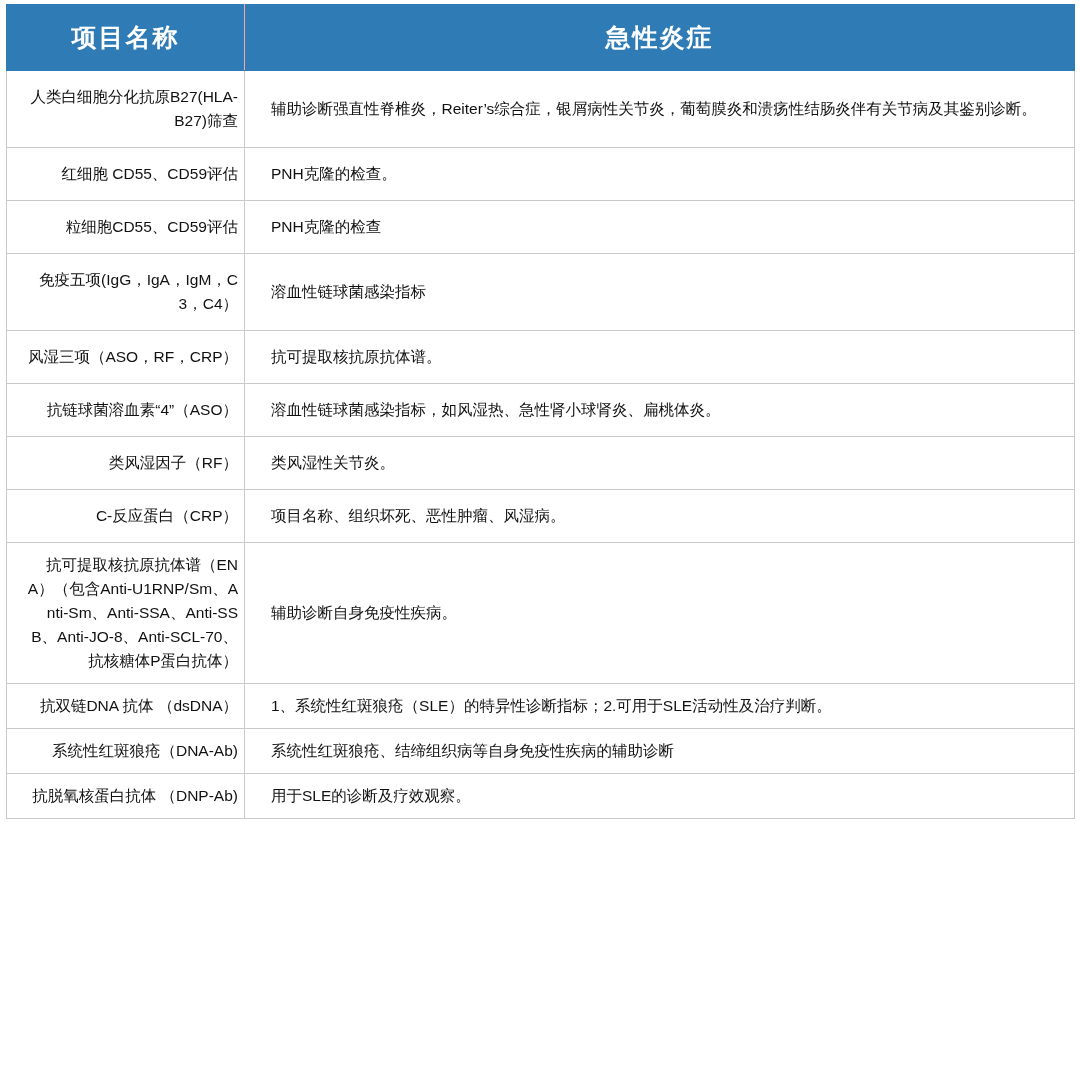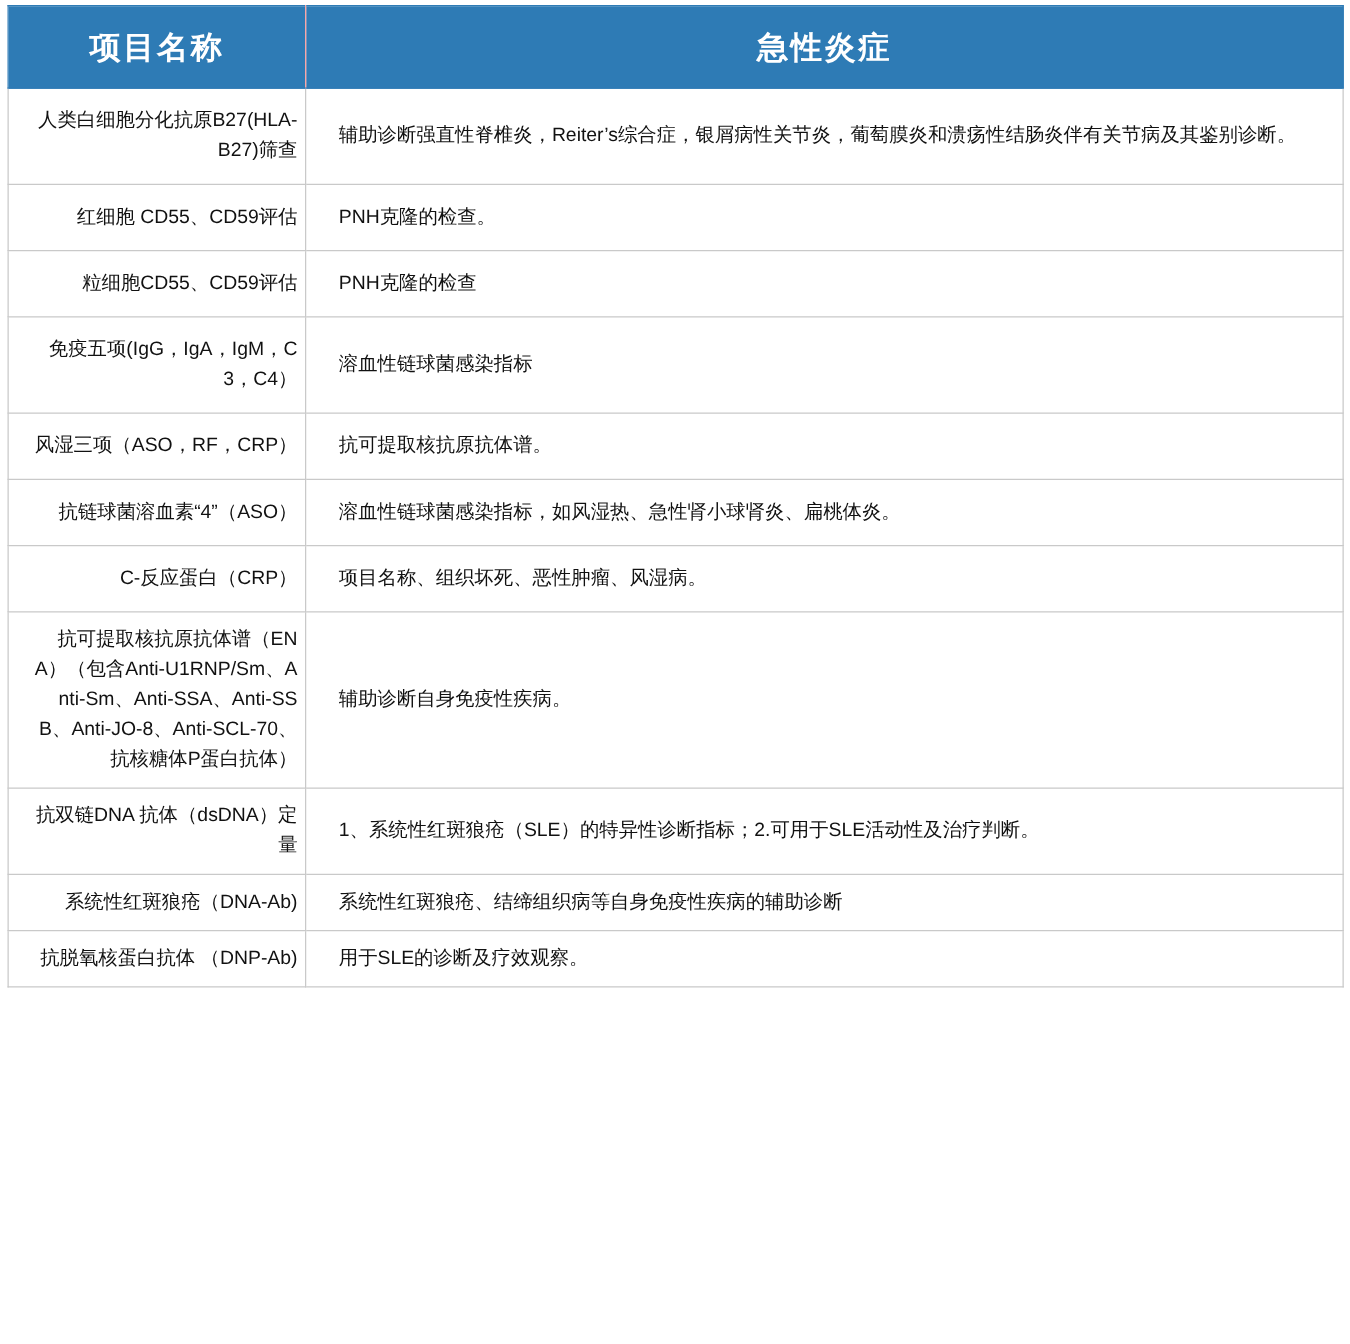--- a/index.html
+++ b/index.html
@@ -94,29 +94,33 @@
       </tr>
       <tr class="tall">
         <td class="cell-name">风湿三项（ASO，RF，CRP）</td>
         <td class="cell-meaning">抗可提取核抗原抗体谱。</td>
       </tr>
       <tr class="tall">
         <td class="cell-name">抗链球菌溶血素“4”（ASO）</td>
         <td class="cell-meaning">溶血性链球菌感染指标，如风湿热、急性肾小球肾炎、扁桃体炎。</td>
       </tr>
       <tr class="tall">
+        <td class="cell-name">类风湿因子（RF）</td>
+        <td class="cell-meaning">类风湿性关节炎。</td>
+      </tr>
+      <tr class="tall">
         <td class="cell-name">C-反应蛋白（CRP）</td>
         <td class="cell-meaning">项目名称、组织坏死、恶性肿瘤、风湿病。</td>
       </tr>
       <tr>
         <td class="cell-name">抗可提取核抗原抗体谱（ENA）（包含Anti-U1RNP/Sm、Anti-Sm、Anti-SSA、Anti-SSB、Anti-JO-8、Anti-SCL-70、抗核糖体P蛋白抗体）</td>
         <td class="cell-meaning">辅助诊断自身免疫性疾病。</td>
       </tr>
       <tr>
-        <td class="cell-name">抗双链DNA 抗体（dsDNA）定量</td>
+        <td class="cell-name">抗双链DNA 抗体 （dsDNA）</td>
         <td class="cell-meaning">1、系统性红斑狼疮（SLE）的特异性诊断指标；2.可用于SLE活动性及治疗判断。</td>
       </tr>
       <tr>
         <td class="cell-name">系统性红斑狼疮（DNA-Ab)</td>
         <td class="cell-meaning">系统性红斑狼疮、结缔组织病等自身免疫性疾病的辅助诊断</td>
       </tr>
       <tr>
         <td class="cell-name">抗脱氧核蛋白抗体 （DNP-Ab)</td>
         <td class="cell-meaning">用于SLE的诊断及疗效观察。</td>
       </tr>

